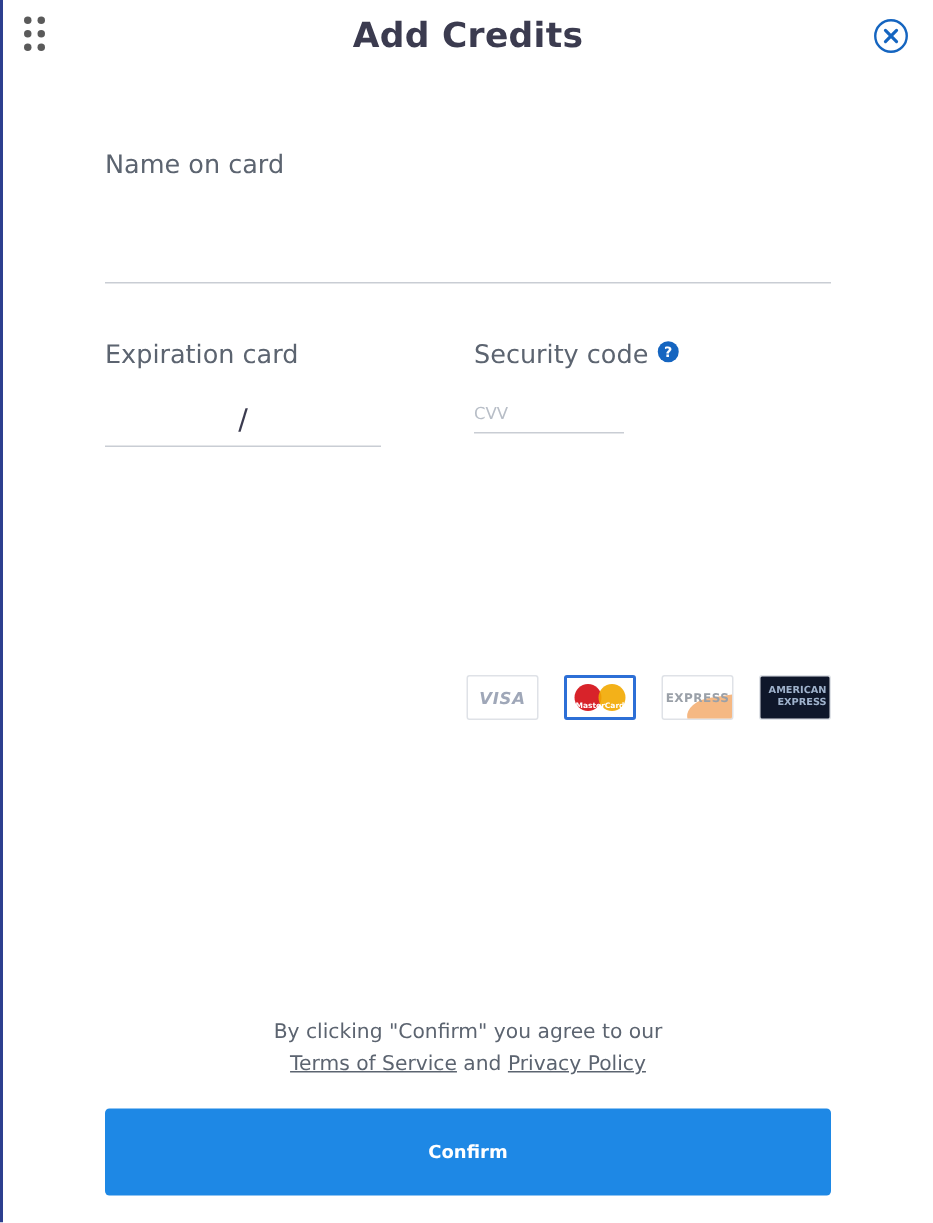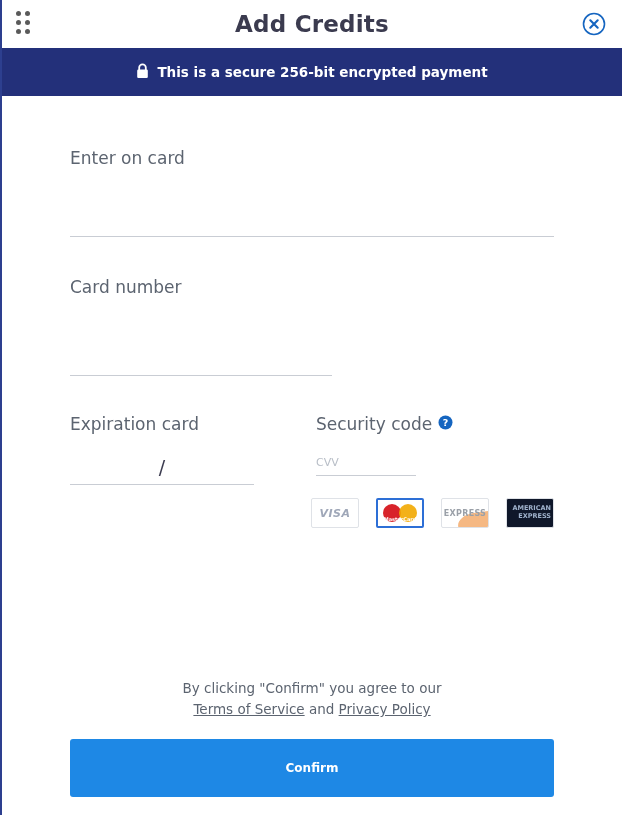--- a/index.html
+++ b/index.html
@@ -259,42 +259,29 @@
     </div>
     <div class="modal-title">Add Credits</div>
     <div class="close-btn">
       <svg width="24" height="24" viewBox="0 0 24 24">
         <circle cx="12" cy="12" r="10.5" fill="none" stroke="#1565c0" stroke-width="1.6"></circle>
         <path d="M8.3 8.3 L15.7 15.7 M15.7 8.3 L8.3 15.7" stroke="#1565c0" stroke-width="2.1" stroke-linecap="round"></path>
       </svg>
     </div>
   </div>
 
-  <div class="secure-bar">
-    <span class="lock-icon">
-      <svg width="13" height="16" viewBox="0 0 13 16">
-        <path d="M3.2 7V4.6a3.3 3.3 0 0 1 6.6 0V7" fill="none" stroke="#ffffff" stroke-width="1.8"></path>
-        <rect x="1.2" y="6.6" width="10.6" height="8.4" rx="1.2" fill="#ffffff"></rect>
-      </svg>
-    </span>
-    <span>This is a secure 256-bit encrypted payment</span>
-  </div>
 
   <div class="body">
 
 
     <div class="group-name">
-      <p class="field-label">Enter on card</p>
+      <p class="field-label">Name on card</p>
       <input class="line-input" type="text" placeholder="" style="">
     </div>
 
-    <div class="group-card">
-      <p class="field-label">Card number</p>
-      <input class="card-number-input" type="text" placeholder="" style="">
-    </div>
 
     <div class="card-brands">
       <div class="brand visa">
         <span>VISA</span>
       </div>
       <div class="brand mc">
         <div class="mc-circles">
           <span class="red"></span>
             <span class="yellow"></span>
           <div class="mc-label">MasterCard</div>

